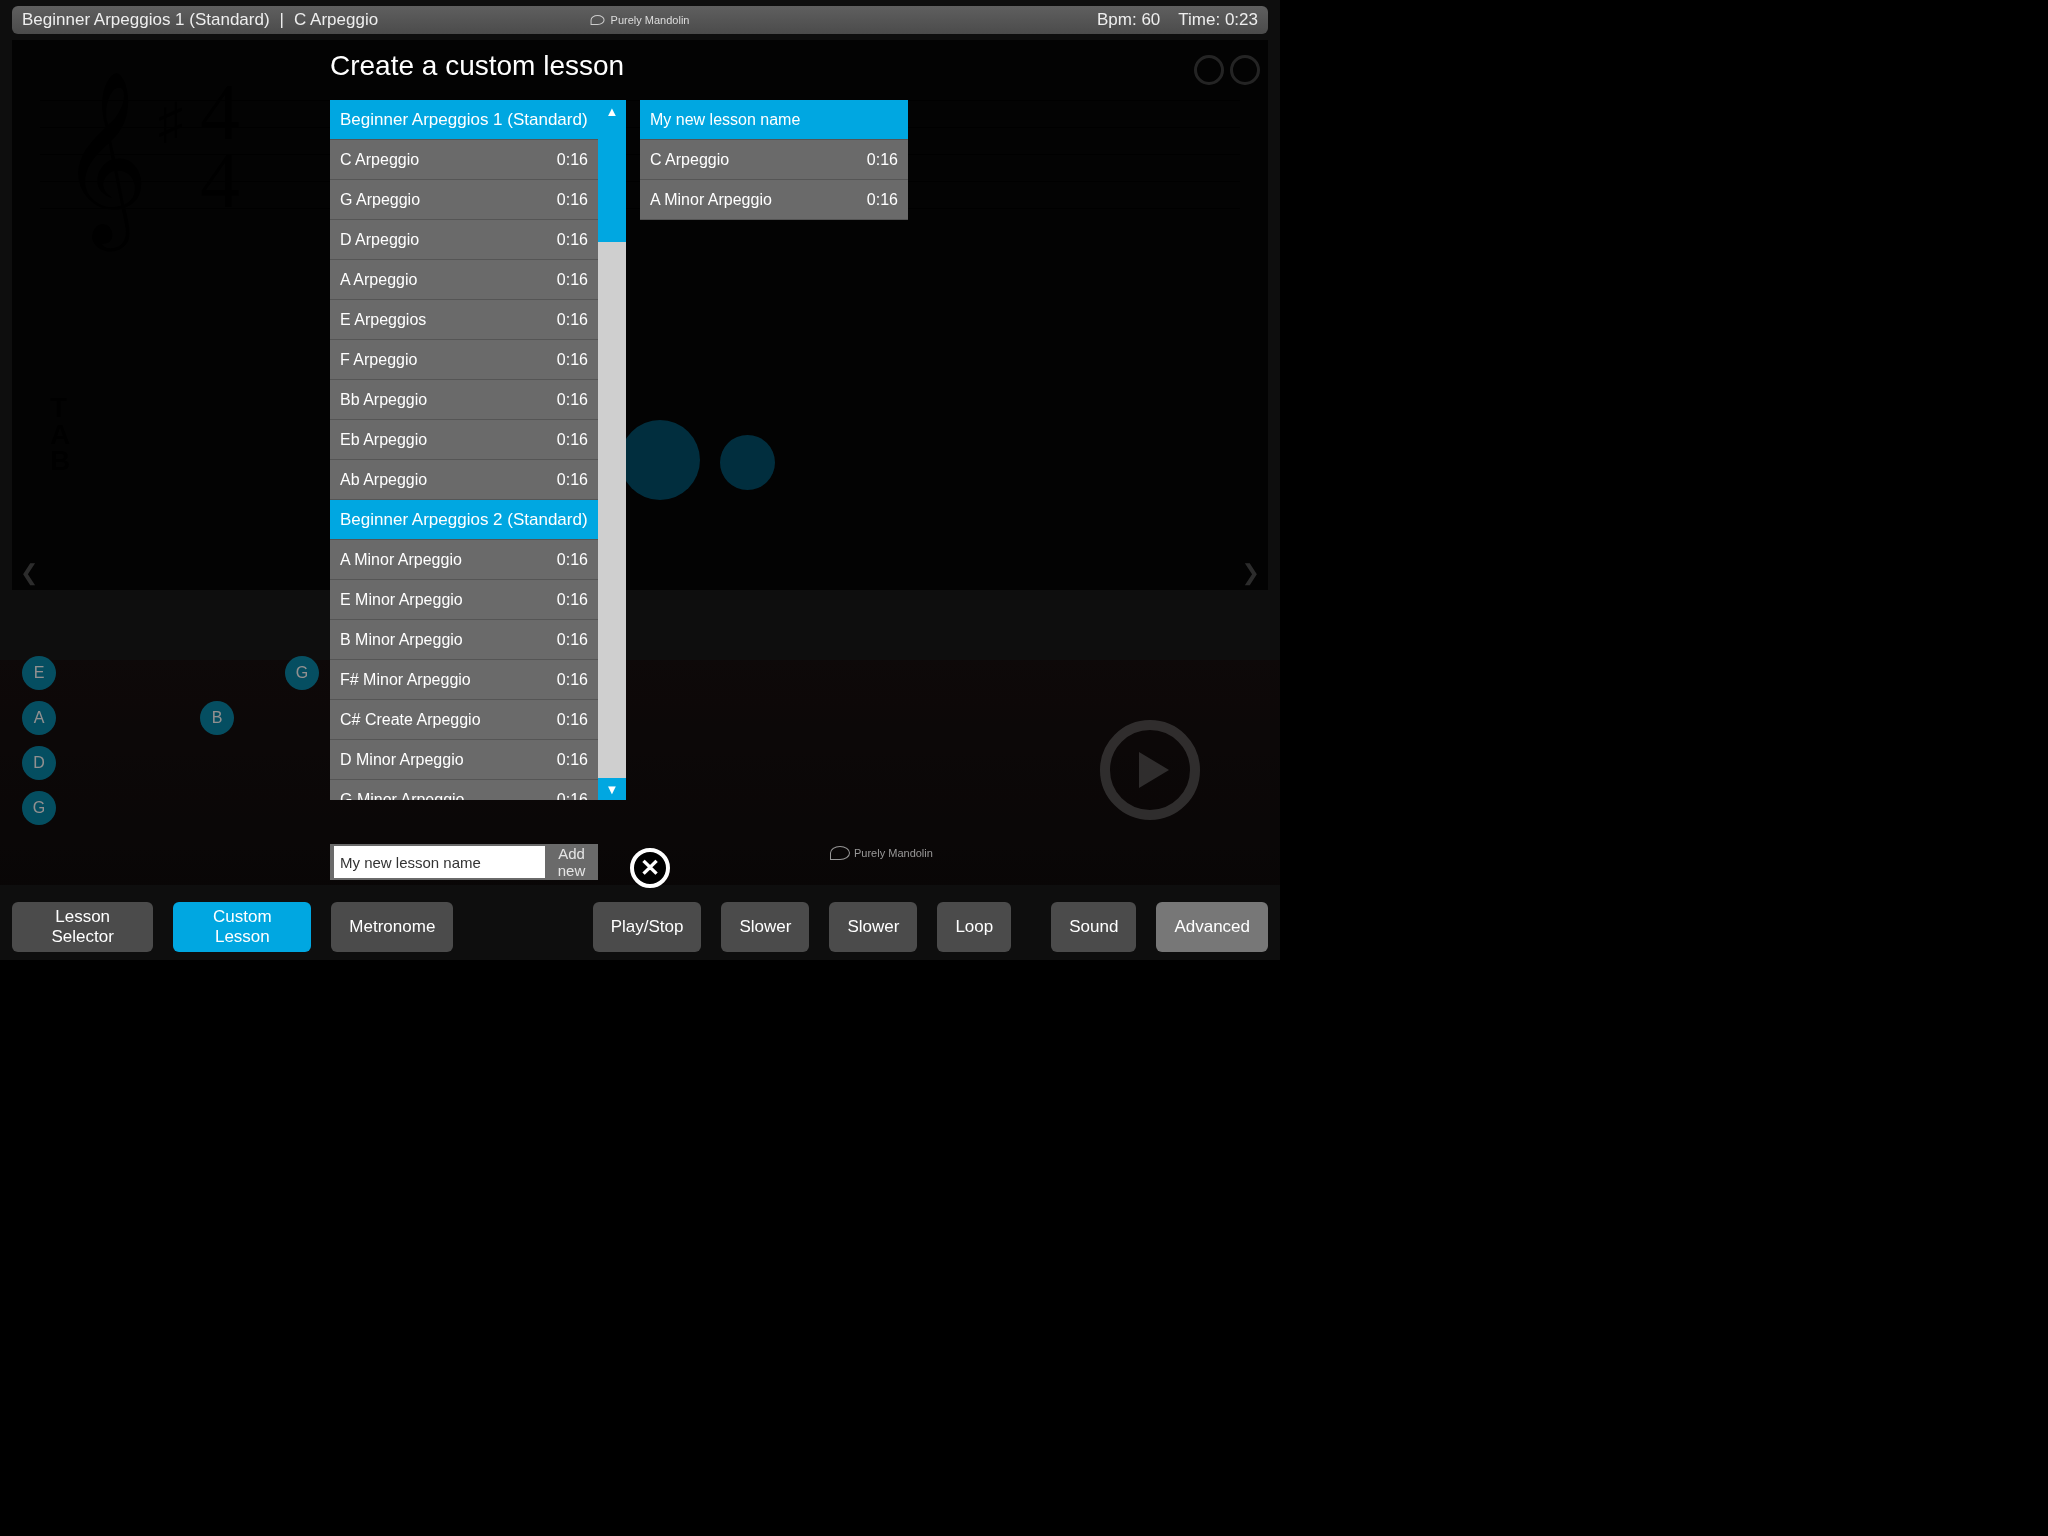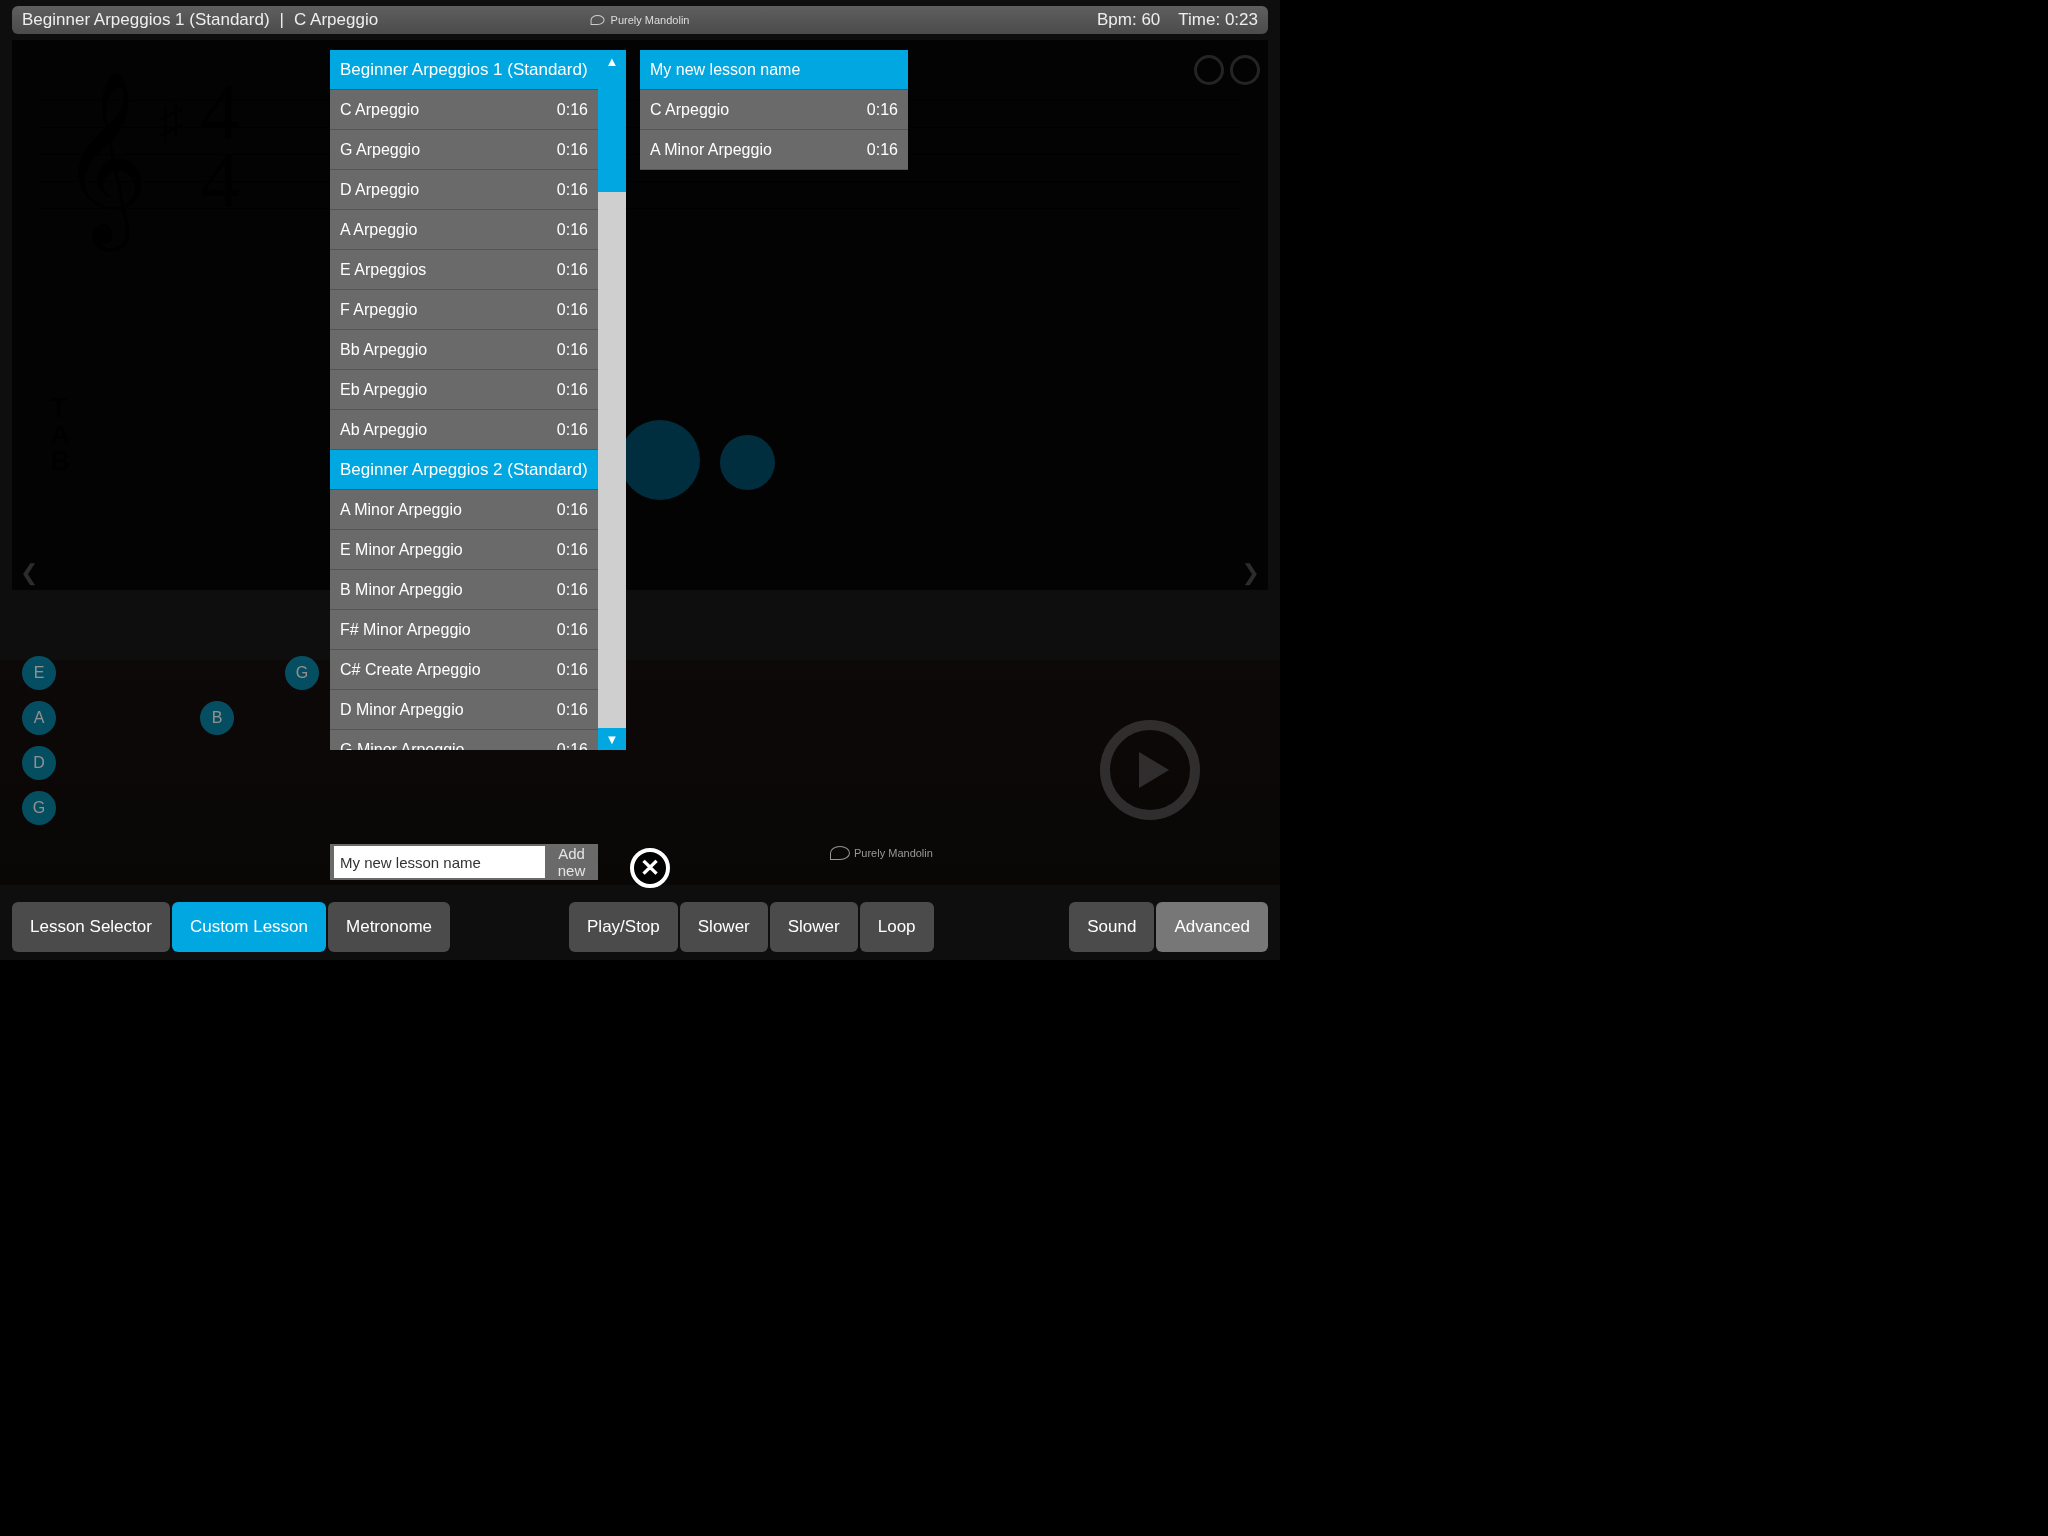--- a/index.html
+++ b/index.html
@@ -61,21 +61,21 @@
                align-items:center; justify-content:center; font-size:24px; font-weight:bold;
                cursor:pointer; background:#000; }
 
   .brand-small { position:absolute; bottom:100px; left:830px; font-size:11px; color:#bbb;
                  display:flex; align-items:center; gap:4px; opacity:.8; }
   .brand-small::before { content:""; width:18px; height:12px; border:1px solid #bbb;
                          border-radius:50% 50% 50% 0; display:inline-block; }
 
   
   .toolbar { position:absolute; bottom:8px; left:12px; right:12px; height:50px;
-             display:flex; gap:2px; align-items:center; }
+             display:flex; gap:20px; align-items:center; }
   .toolbar .btn { height:50px; padding:0 18px; background:#4b4b4b; color:#fff;
                   border-radius:6px; font-size:17px; display:flex; align-items:center;
                   cursor:pointer; border:none; }
   .toolbar .btn.active { background:#00a7e1; }
   .toolbar .btn.light { background:#777; }
   .toolbar .spacer-1 { width:115px; }
   .toolbar .spacer-2 { flex:1; }
 
   
   .clef { position:absolute; top:70px; left:60px; font-size:150px; color:#000; opacity:.9; }
@@ -152,20 +152,21 @@
   <div class="string-dot" style="bottom:180px;left:22px">D</div>
   <div class="string-dot" style="bottom:135px;left:22px">G</div>
   <div class="string-dot" style="bottom:270px;left:285px">G</div>
   <div class="string-dot" style="bottom:225px;left:200px">B</div>
 
   <div class="brand-small">
     <span>Purely Mandolin</span>
   </div>
 
   <div class="modal">
+    <h1>Create a custom lesson</h1>
 
     <div class="lists-wrap">
 
       <div class="source-col">
         <div class="source-list" id="source-list">
             <div class="list-item header">Beginner Arpeggios 1 (Standard)</div>
             <div class="list-item">
               <span>C Arpeggio</span>
               <span>0:16</span>
             </div>

